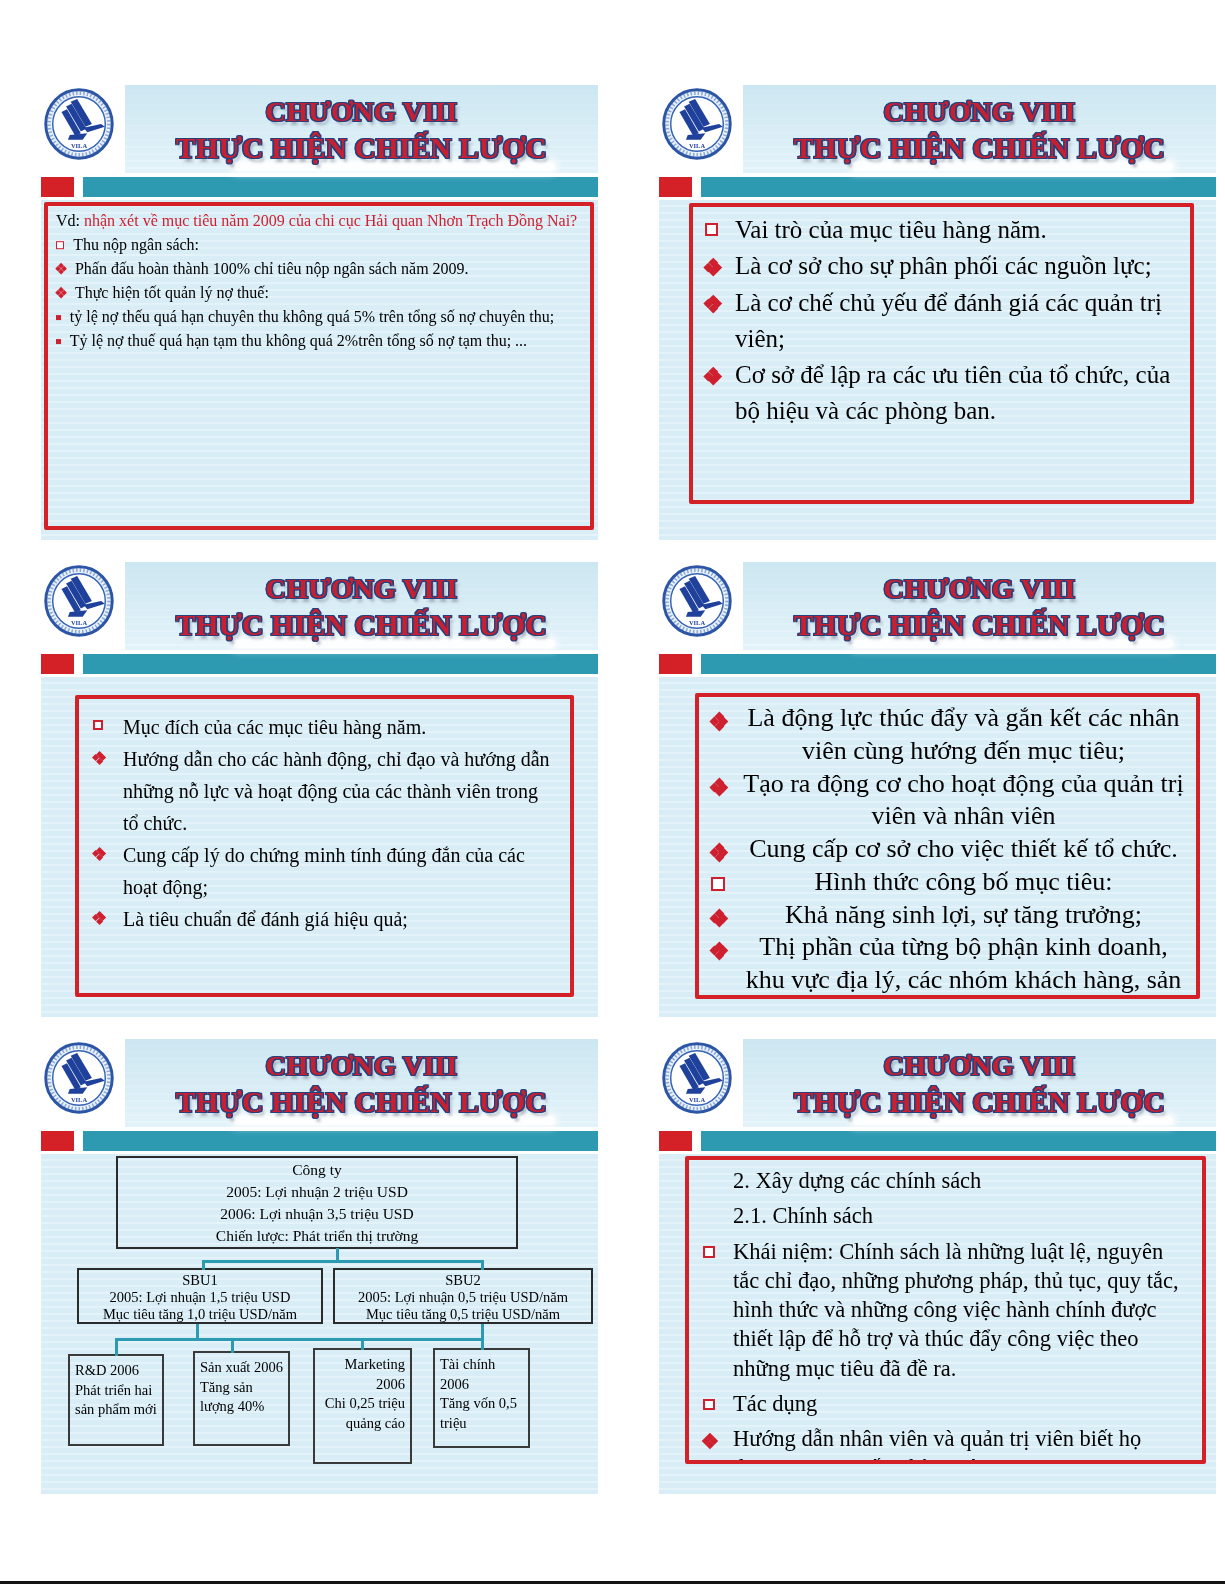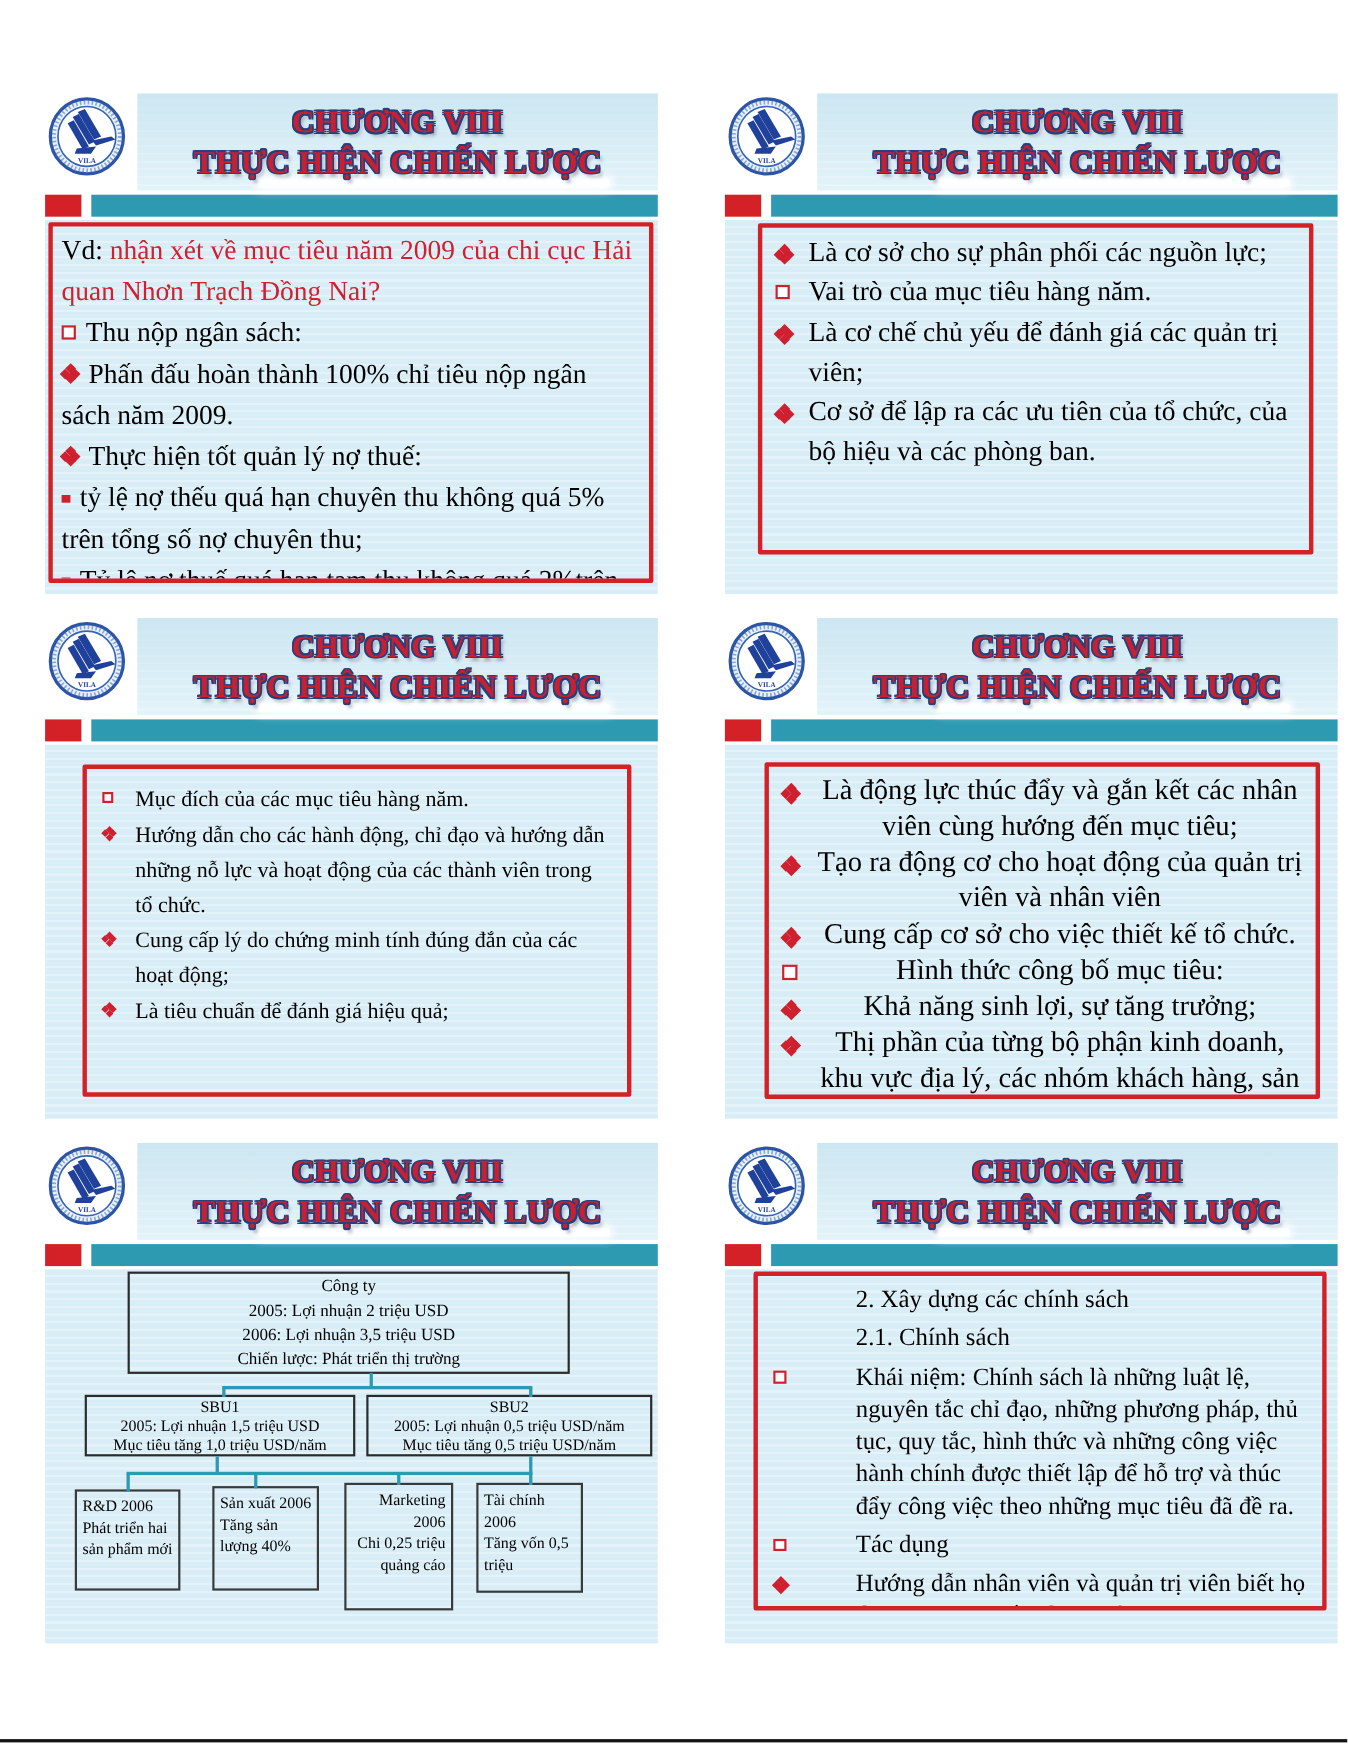--- a/index.html
+++ b/index.html
@@ -26,26 +26,26 @@
   
   .bar-row { margin-top:2px; height:20px; display:flex; background:#ffffff; }
   .red-sq { width:33px; height:20px; background:#d42027; flex:none; }
   .teal-bar { flex:1; height:20px; background:#2e9ab2; margin-left:9px; }
 
   
   .content { margin-top:3px; height:340px; position:relative; overflow:hidden;
     background: repeating-linear-gradient(180deg,#d8edf6 0 5px,#e4f3f9 5px 7px); }
   .textbox { position:absolute; border:4px solid #d42027; border-radius:2px; overflow:hidden; color:#000; }
 
-  .s0 .textbox { left:3px;  right:4px;  top:2px;  bottom:10px; padding:3px 8px;  font-size:25px; line-height:1.5;  }
+  .s0 .textbox { left:3px;  right:4px;  top:2px;  bottom:10px; padding:3px 8px;  font-size:16px; line-height:1.5;  }
   .s1 .textbox { left:30px; right:22px; top:3px;  bottom:36px; padding:5px 10px; font-size:25px;   line-height:1.45; }
   .s2 .textbox { left:34px; right:24px; top:18px; bottom:20px; padding:12px 12px;font-size:20px; line-height:1.6;  }
   .s3 .textbox { left:36px; right:16px; top:16px; bottom:18px; padding:5px 10px; font-size:26px;   line-height:1.26;text-align:center; }
   .s5 .textbox { left:26px; right:10px; top:2px;  bottom:30px; padding:6px 12px; font-size:22.5px; line-height:1.3;  }
-  .s5 .item { margin-bottom:6px;gap:45px; }
+  .s5 .item { margin-bottom:6px; }
 
   .item-flow { display:block; }
   .item-hang { display:flex; align-items:flex-start; }
   .item-hang .blt { width:32px; flex:none; display:flex; justify-content:flex-start; padding-top:.44em; padding-left:2px; }
   .item-hang .txt { flex:1; }
   .item-flow .bltwrap { display:inline-block; margin-right:9px; }
 
   
   .blt-sq { display:inline-block; width:.52em; height:.52em; border:.105em solid #cf2030; background:#fbfdfe; }
   .item-flow .blt-sq { transform:translateY(-.05em); }
@@ -127,34 +127,34 @@
           </div>
         </div>
         <div class="bar-row">
           <div class="red-sq"></div>
           <div class="teal-bar"></div>
         </div>
         <div class="content">
           <div class="textbox">
             <div class="item item-hang">
               <span class="blt">
+                <span class="blt-sq"></span>
+              </span>
+              <div class="txt"><span>Vai trò của mục tiêu hàng năm.</span></div>
+            </div>
+            <div class="item item-hang">
+              <span class="blt">
                 <span class="blt-di">
                   <i class="d0"></i>
                   <i class="d1"></i>
                   <i class="d2"></i>
                   <i class="d3"></i>
                 </span>
               </span>
               <div class="txt"><span>Là cơ sở cho sự phân phối các nguồn lực;</span></div>
-            </div>
-            <div class="item item-hang">
-              <span class="blt">
-                <span class="blt-sq"></span>
-              </span>
-              <div class="txt"><span>Vai trò của mục tiêu hàng năm.</span></div>
             </div>
             <div class="item item-hang">
               <span class="blt">
                 <span class="blt-di">
                   <i class="d0"></i>
                   <i class="d1"></i>
                   <i class="d2"></i>
                   <i class="d3"></i>
                 </span>
               </span>

